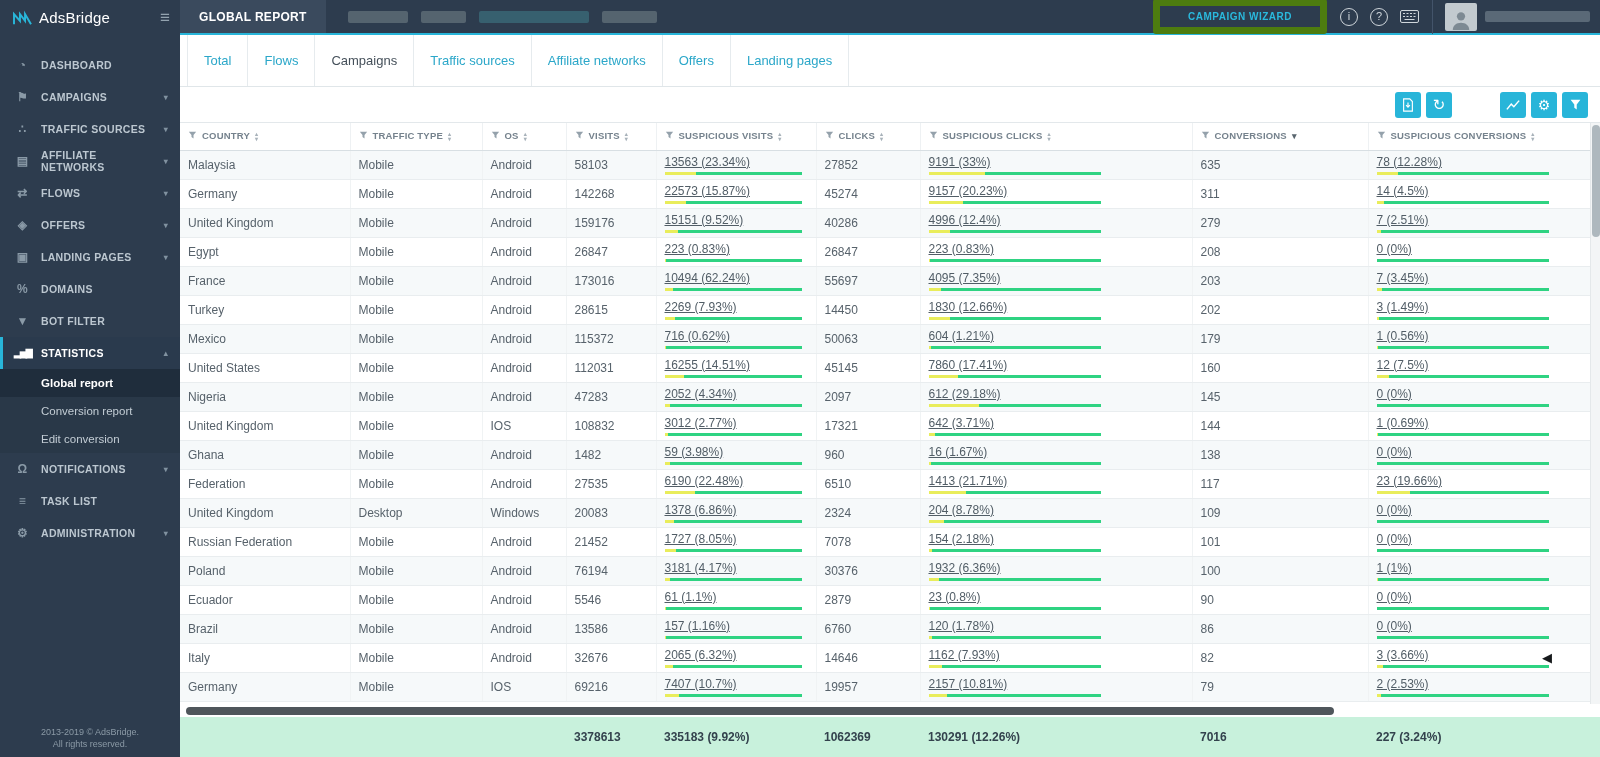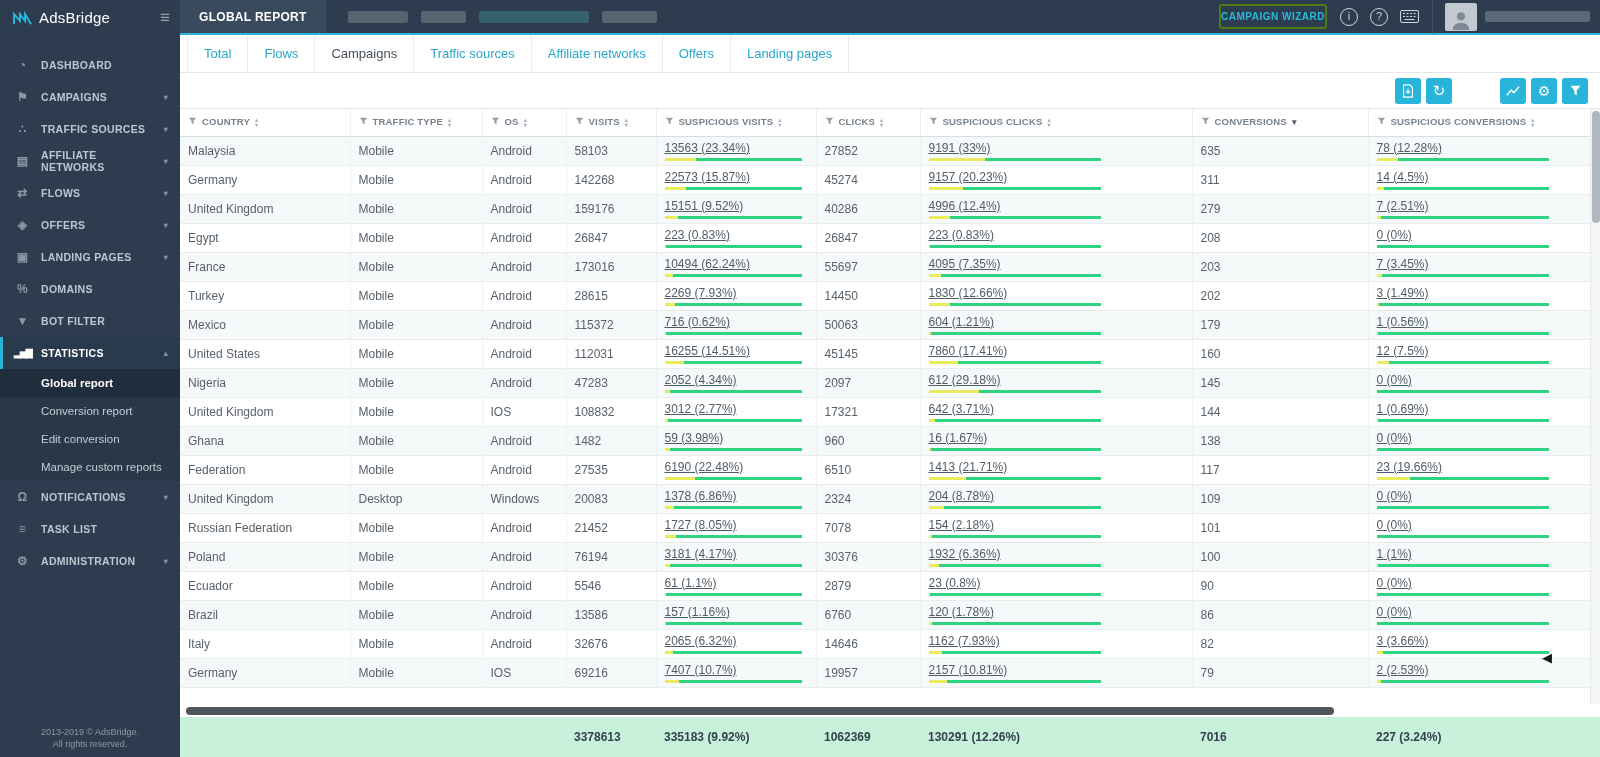--- a/index.html
+++ b/index.html
@@ -24,28 +24,28 @@
 
   
   .main { flex:1; min-width:0; display:flex; flex-direction:column; background:#fff; }
 
   .topbar { height:35px; background:#2d3c4e; border-bottom:2px solid #28b5d9; display:flex; align-items:center; color:#fff; }
   .report-tab { height:100%; display:flex; align-items:center; padding:0 19px; background:#3a4a5d; font-size:12px; font-weight:bold; letter-spacing:.3px; cursor:pointer; }
   .redacted-group { display:flex; align-items:center; gap:13px; margin-left:22px; }
   .redacted { height:12px; border-radius:2px; background:#55646f; }
   .redacted.teal { background:#37606f; }
   .topbar-right { margin-left:auto; display:flex; align-items:center; gap:13px; padding-right:10px; }
-  .cw-btn { background:transparent; border:2px solid #4d7c0f; color:#2ab9dd; font-family:inherit; font-size:10px; font-weight:bold; letter-spacing:.5px; padding:5px 0; border-radius:3px; cursor:pointer; }
+  .cw-btn { background:transparent; border:7px solid #4d7c0f; color:#2ab9dd; font-family:inherit; font-size:10px; font-weight:bold; letter-spacing:.5px; padding:5px 28px; border-radius:3px; cursor:pointer; }
   .circle-icon { width:18px; height:18px; border:1.5px solid #cfd6db; border-radius:50%; color:#cfd6db; font-size:11px; display:inline-flex; align-items:center; justify-content:center; line-height:1; }
   .top-ic { display:inline-flex; align-items:center; cursor:pointer; }
   .avatar-wrap { display:flex; align-items:center; gap:8px; border-left:1px solid #43546a; padding-left:12px; height:35px; cursor:pointer; }
   .avatar { width:32px; height:28px; background:#c2cacf; border-radius:2px; display:flex; align-items:flex-end; justify-content:center; overflow:hidden; }
   .redacted-name { width:105px; height:11px; border-radius:2px; background:#5a6977; }
 
-  .tabs-row { height:38px; background:#fff; border-bottom:1px solid #e0e6e9; display:flex; align-items:stretch; padding-left:7px; }
+  .tabs-row { height:52px; background:#fff; border-bottom:1px solid #e0e6e9; display:flex; align-items:stretch; padding-left:7px; }
   .tab { display:flex; align-items:center; padding:0 16px; font-size:13px; color:#2ba7c9; border-right:1px solid #e6ebee; cursor:pointer; }
   .tab:first-child { border-left:1px solid #e6ebee; }
   .tab.active { color:#45505a; background:#fff; }
 
   .toolbar { height:36px; background:#fff; border-bottom:1px solid #e3e8eb; display:flex; align-items:center; justify-content:flex-end; gap:5px; padding-right:12px; }
   .tb-spacer { width:38px; }
   .tb-btn { width:26px; height:26px; border:none; border-radius:3px; background:#28b5d9; color:#fff; display:flex; align-items:center; justify-content:center; cursor:pointer; }
   .tb-ic { display:inline-flex; align-items:center; justify-content:center; font-size:15px; line-height:1; color:#fff; }
 
   
@@ -133,21 +133,20 @@
         </div>
         <div class="menu-item open">
           <span class="mi-icon">▂▅▇</span>
           <span class="mi-label">STATISTICS</span>
           <span class="chev">▴</span>
         </div>
         <div class="submenu">
           <div class="submenu-item active">Global report</div>
           <div class="submenu-item">Conversion report</div>
           <div class="submenu-item">Edit conversion</div>
-          <div class="submenu-item">Manage custom reports</div>
         </div>
         <div class="menu-item">
           <span class="mi-icon">Ω</span>
           <span class="mi-label">NOTIFICATIONS</span>
           <span class="chev">▾</span>
         </div>
         <div class="menu-item">
           <span class="mi-icon">≡</span>
           <span class="mi-label">TASK LIST</span>
         </div>

